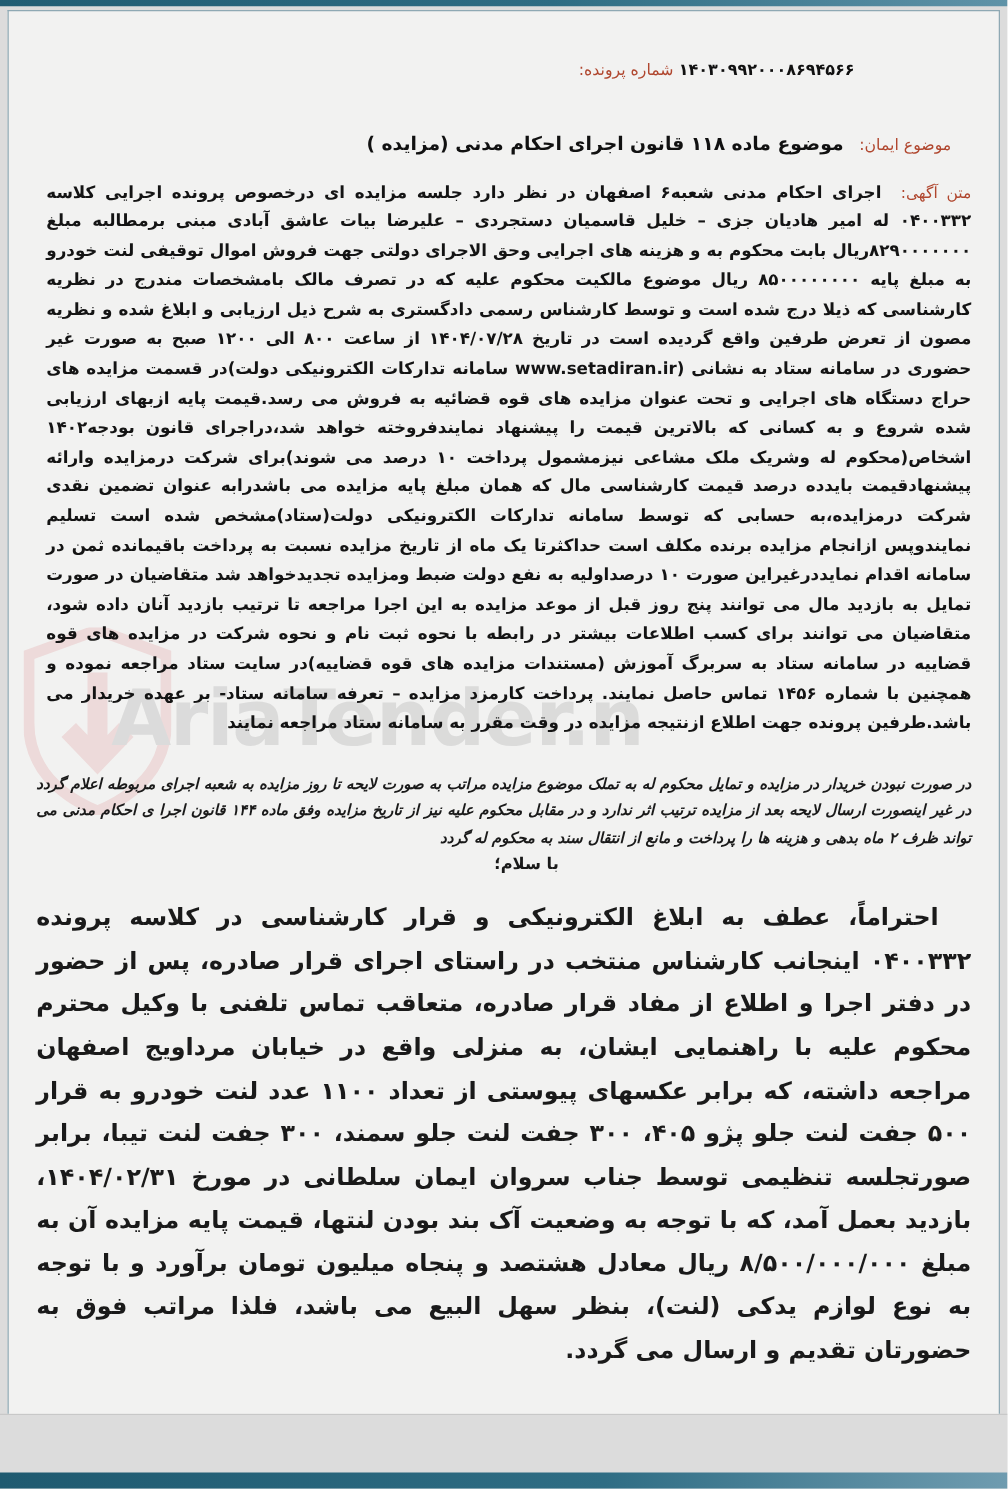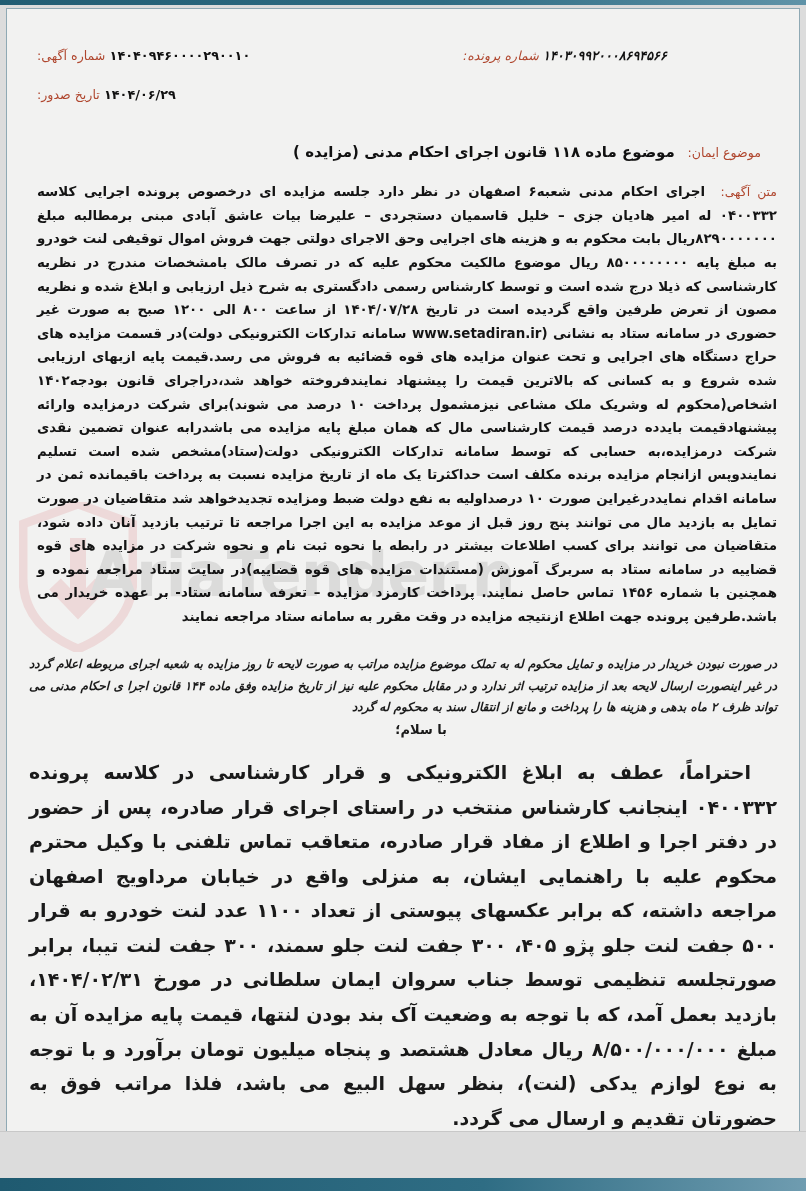--- a/index.html
+++ b/index.html
@@ -106,21 +106,20 @@
     flex-direction: row;
     justify-content: flex-start;
     margin: 14px 0 0 0;
   }
   .meta-col-right {
     width: 330px;
     flex: 0 0 330px;
     text-align: left;
     padding-left: 16px;
     box-sizing: border-box;
-    font-style: italic;
   }
   .meta-col-left {
     flex: 1 1 auto;
     text-align: left;
     padding-left: 8px;
     box-sizing: border-box;
   }
   .meta-row {
     margin-bottom: 16px;
     white-space: nowrap;
@@ -220,30 +219,20 @@
 
         <div class="meta-grid">
 
           <div class="meta-col-right">
             <div class="meta-row">
               <span class="val">۱۴۰۳۰۹۹۲۰۰۰۸۶۹۴۵۶۶</span>
               <span class="lbl">شماره پرونده:</span>
             </div>
           </div>
 
-          <div class="meta-col-left">
-            <div class="meta-row">
-              <span class="val">۱۴۰۴۰۹۴۶۰۰۰۰۲۹۰۰۱۰</span>
-              <span class="lbl">شماره آگهی:</span>
-            </div>
-            <div class="meta-row">
-              <span class="val">۱۴۰۴/۰۶/۲۹</span>
-              <span class="lbl">تاریخ صدور:</span>
-            </div>
-          </div>
 
         </div>
 
         <div class="subject-block">
           <span class="lbl">موضوع ایمان:</span>
           &nbsp;
           <span class="val">موضوع ماده ۱۱۸ قانون اجرای احکام مدنی (مزایده )</span>
         </div>
 
         <div class="body-block">

